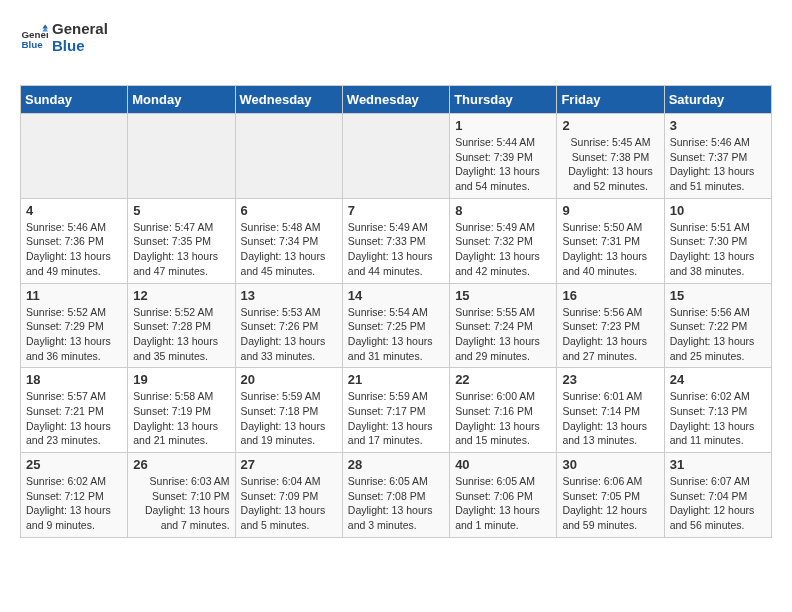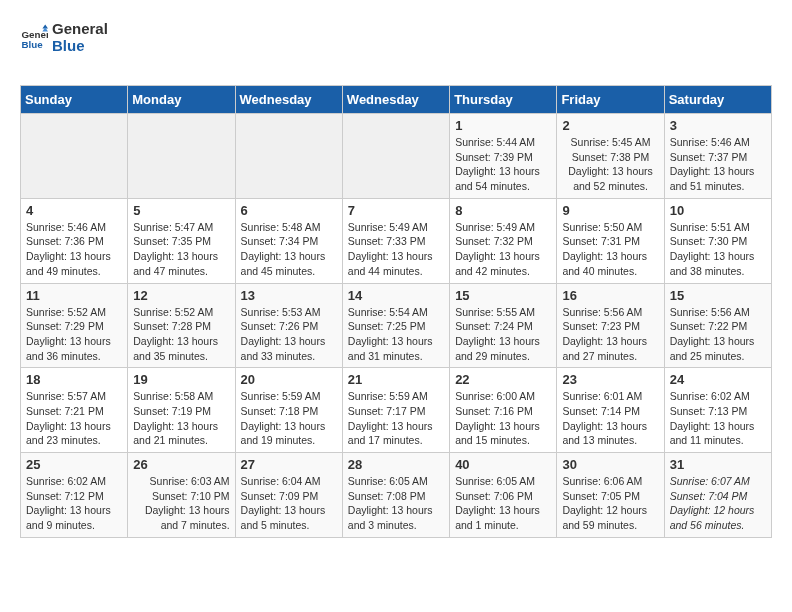--- a/index.html
+++ b/index.html
@@ -331,20 +331,20 @@
         </td>
         <td>
           <div class="day-number">30</div>
           <div class="day-info" style="white-space: pre-line;">Sunrise: 6:06 AM
 Sunset: 7:05 PM
 Daylight: 12 hours
 and 59 minutes.</div>
         </td>
         <td>
           <div class="day-number">31</div>
-          <div class="day-info" style="white-space: pre-line; font-style: italic;">Sunrise: 6:07 AM
+          <div class="day-info" style="white-space: pre-line;">Sunrise: 6:07 AM
 Sunset: 7:04 PM
 Daylight: 12 hours
 and 56 minutes.</div>
         </td>
       </tr>
     </tbody>
 </table>
 
 </body></html>

